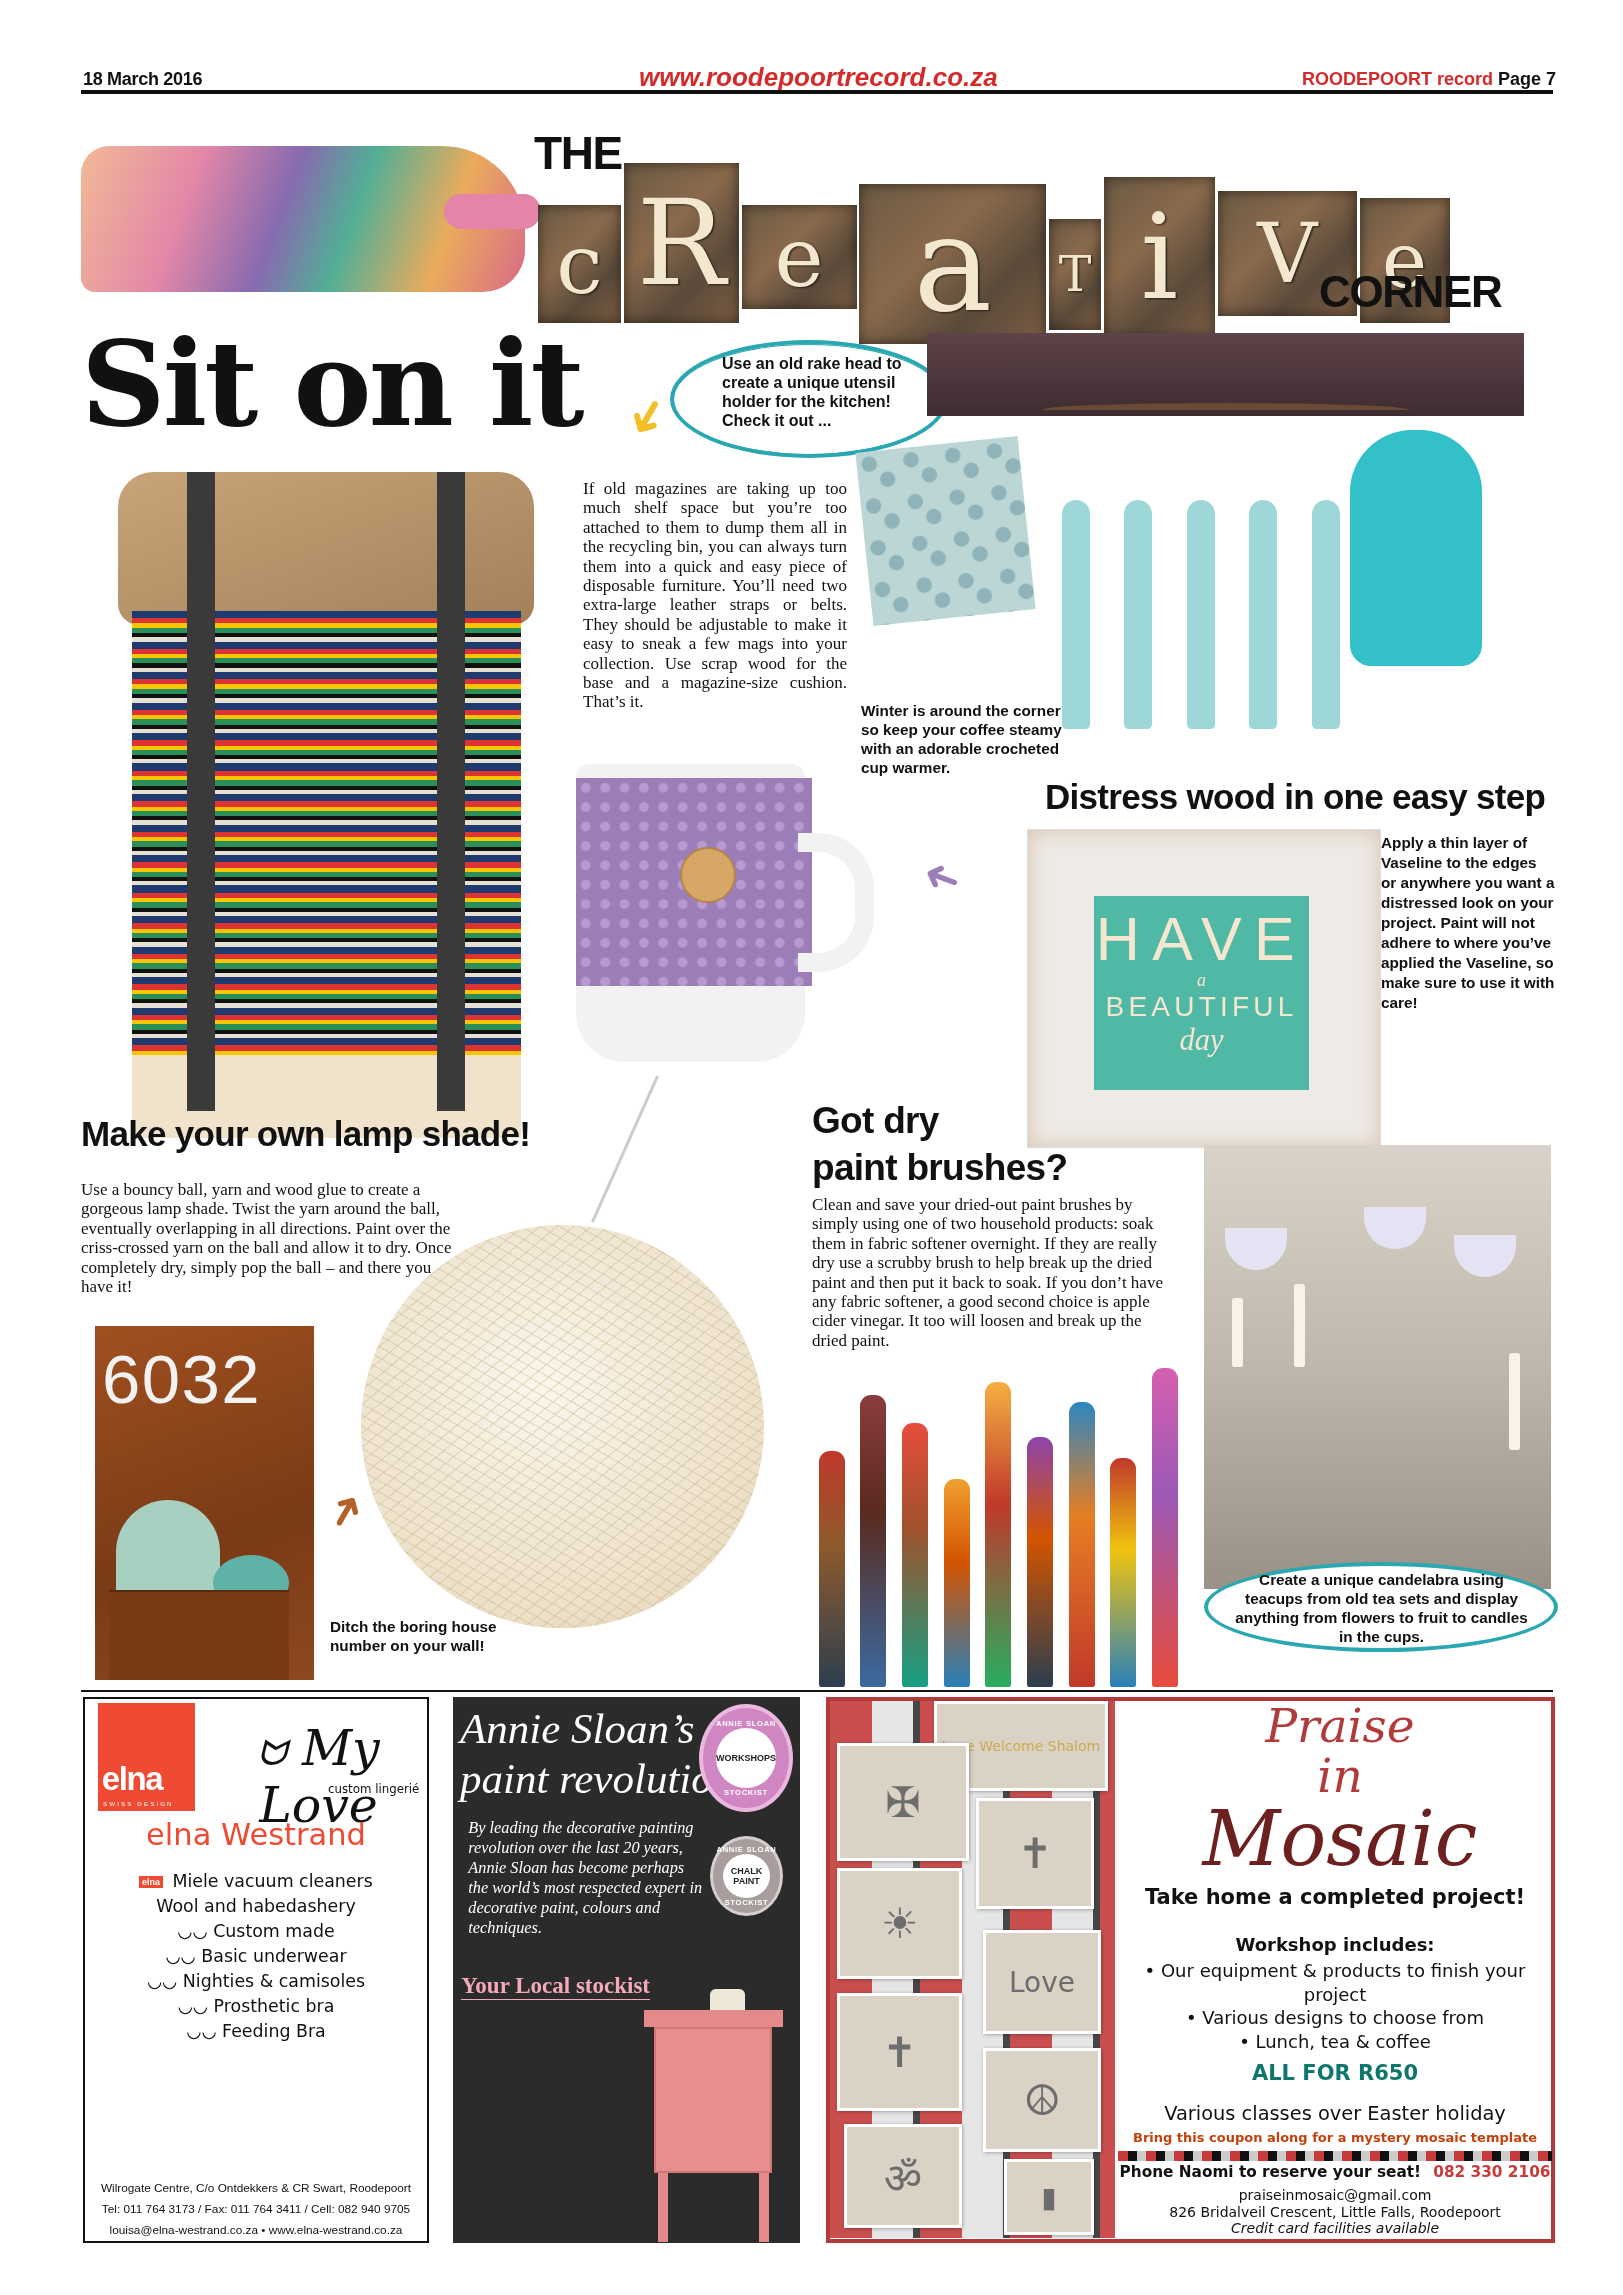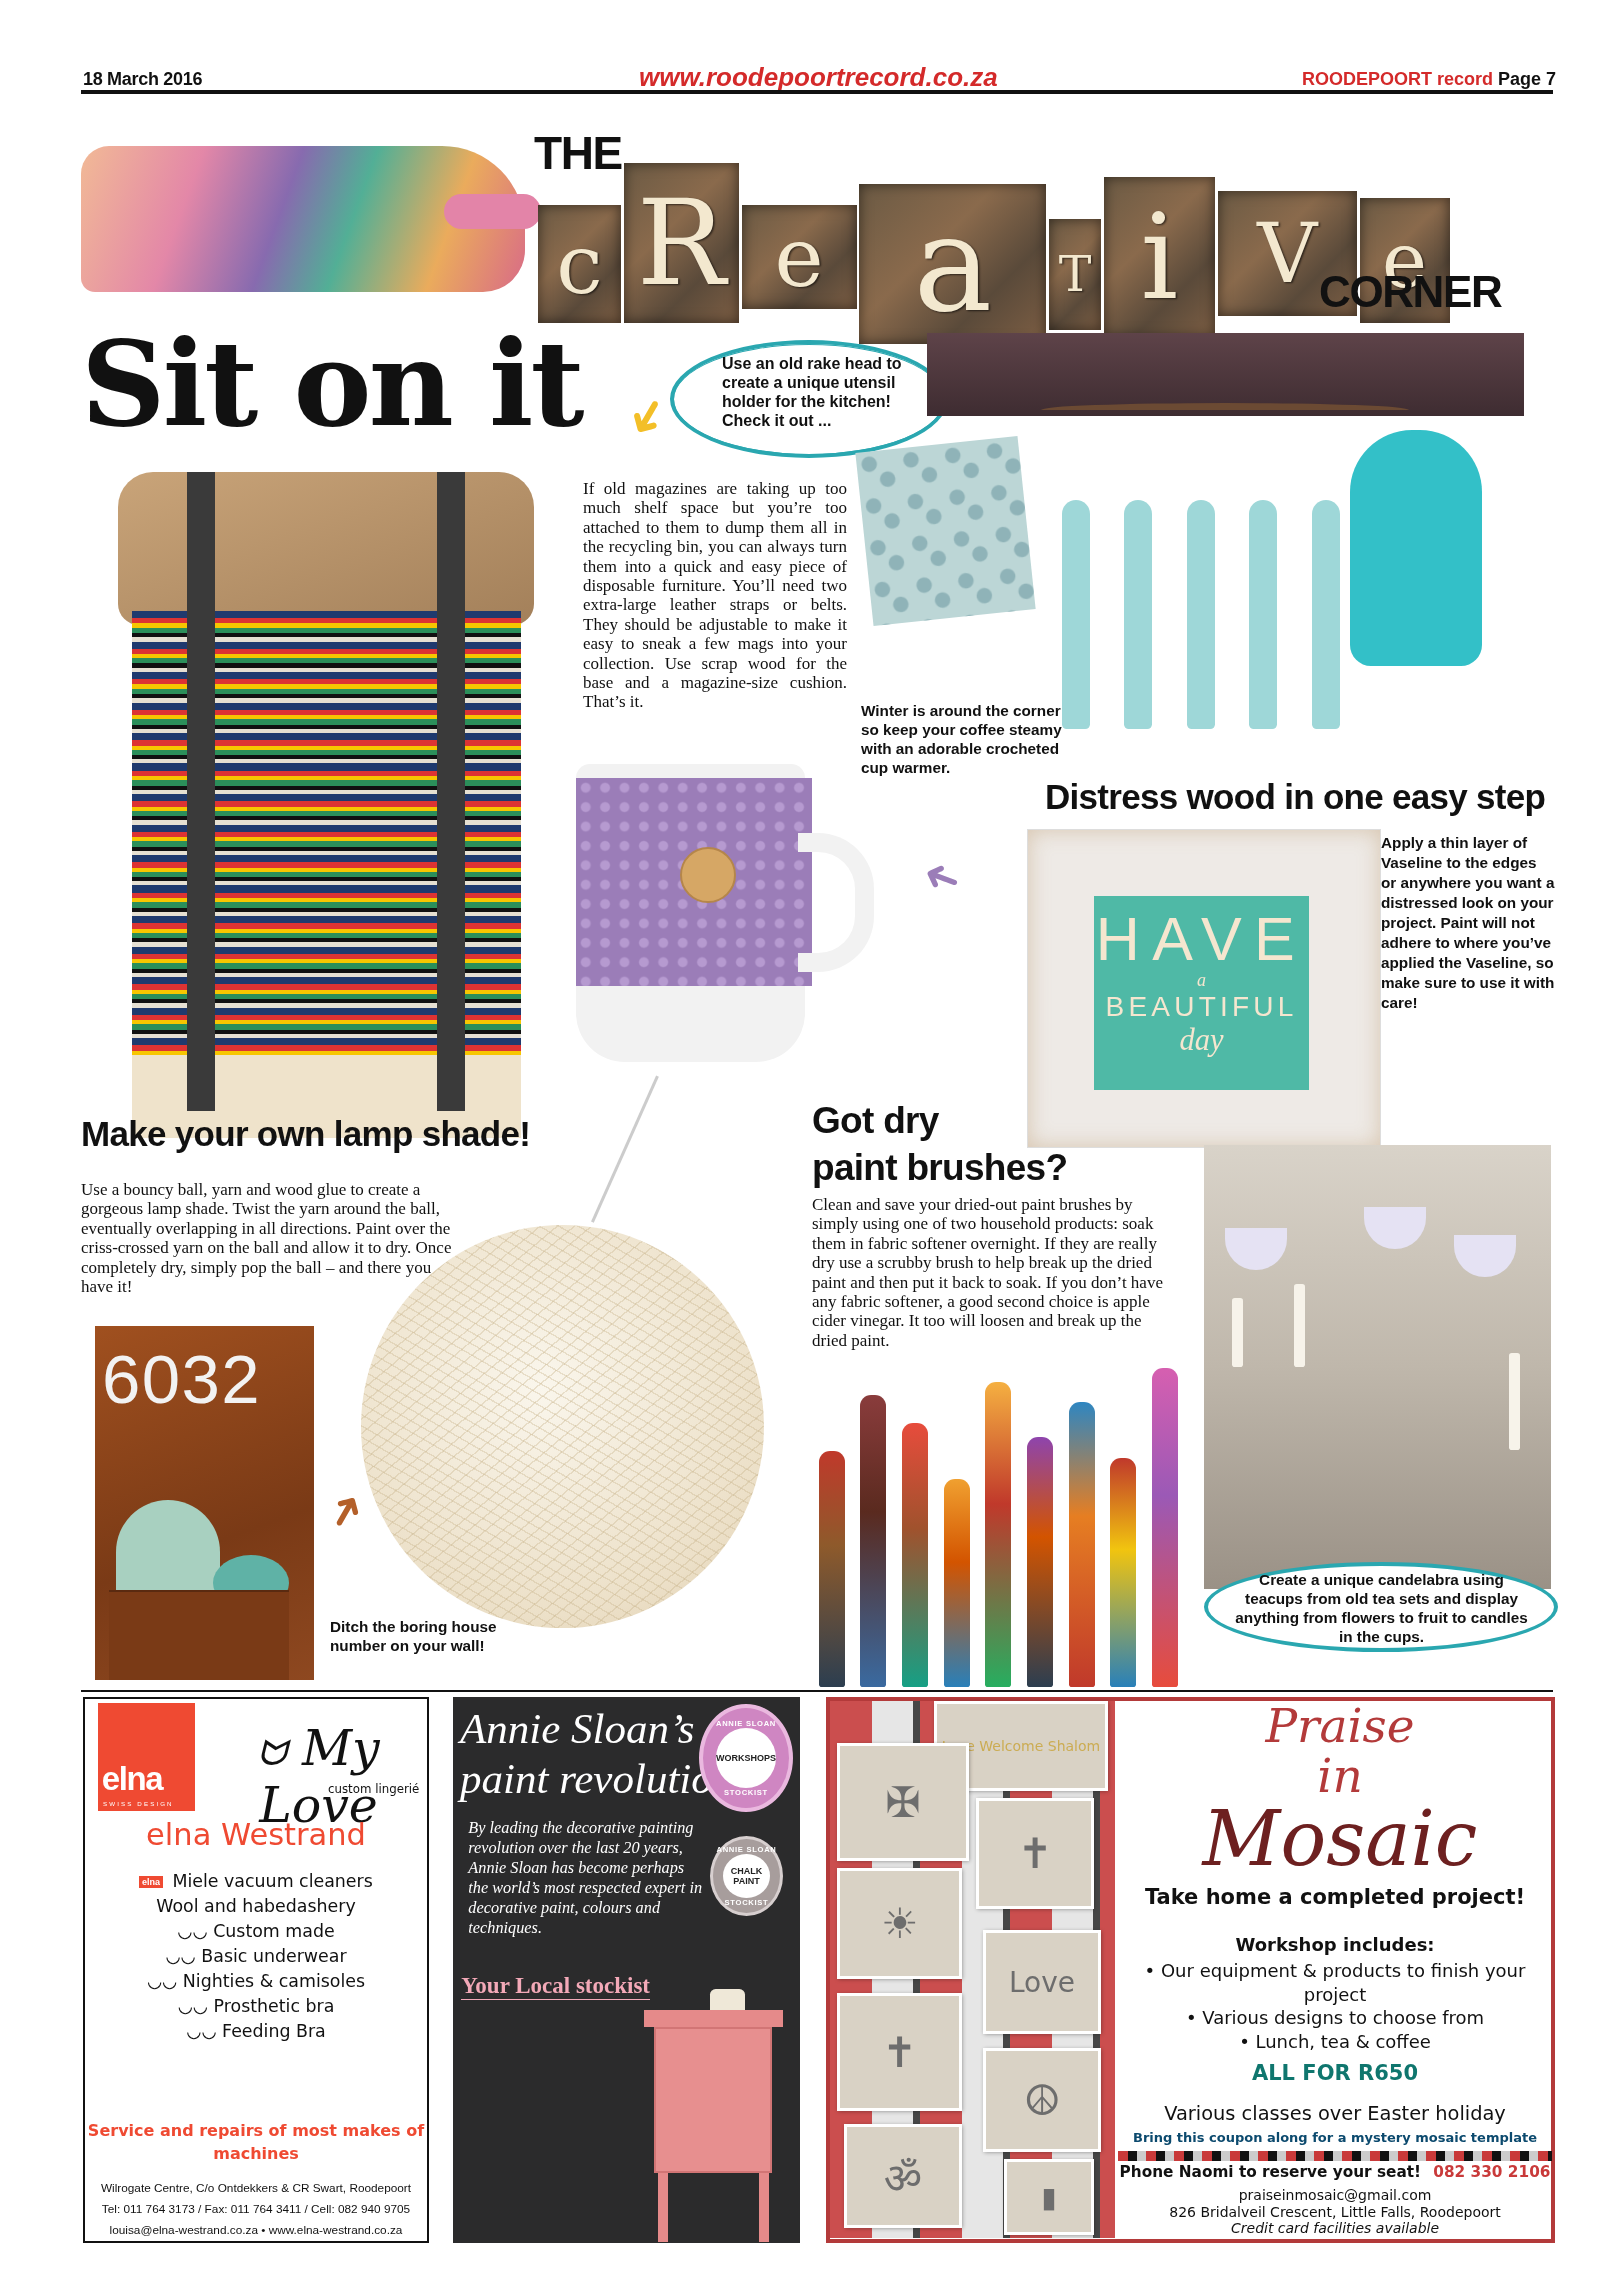--- a/index.html
+++ b/index.html
@@ -137,21 +137,21 @@
   .ad-mosaic { left: 826px; top: 1697px; width: 729px; height: 546px; border: 4.2px solid #b33a3a; background: #fff; font-family: "DejaVu Sans", sans-serif; }
   .mosaic-photo { left: 0; top: 0; width: 285px; height: 537px; background: repeating-linear-gradient(90deg,#c94545 0 42px,#e5e5e5 42px 83px,#3d3d3d 83px 90px),#ccc; opacity: .95; }
   .tile { position: absolute; background: #d8d0c2; border: 3.5px solid #fff; box-shadow: 1.4px 1.4px 4.2px rgba(0,0,0,.4); display: flex; align-items: center; justify-content: center; font: 42px "DejaVu Sans", sans-serif; color: #666; }
   .praise-title { left: 305px; top: 0; width: 410px; text-align: center; font: italic 47px "DejaVu Serif", serif; color: #b33a3a; line-height: 50px; }
   .praise-title .mosaic-word { font-size: 76px; color: #6d2020; line-height: 76px; }
   .praise-tag { left: 285px; width: 440px; top: 184px; text-align: center; font: bold 21px "DejaVu Sans", sans-serif; }
   .praise-includes { left: 285px; width: 440px; top: 233px; text-align: center; font: bold 18px "DejaVu Sans", sans-serif; }
   .praise-list { left: 285px; width: 440px; top: 258px; text-align: center; font: 18px "DejaVu Sans", sans-serif; line-height: 23.6px; }
   .praise-price { left: 285px; width: 440px; top: 360px; text-align: center; font: bold 21px "DejaVu Sans", sans-serif; color: #0f766e; }
   .praise-easter { left: 285px; width: 440px; top: 401px; text-align: center; font: 19.4px "DejaVu Sans", sans-serif; }
-  .praise-coupon { left: 285px; width: 440px; top: 429px; text-align: center; font: bold 13px "DejaVu Sans", sans-serif; color: #0c4a6e; }
+  .praise-coupon { left: 285px; width: 440px; top: 429px; text-align: center; font: bold 13px "DejaVu Sans", sans-serif; color: #c2410c; }
   .coupon-strip { left: 288px; top: 450px; width: 434px; height: 9.7px;
       background: repeating-linear-gradient(90deg,#c93a3a 0 9.7px,#111 9.7px 19.4px,#ccc 19.4px 28px); }
   .praise-phone { left: 285px; width: 440px; top: 462px; text-align: center; font: bold 15.3px "DejaVu Sans", sans-serif; }
   .praise-phone .num { color: #c93a3a; margin-left: 7px; }
   .praise-contact { left: 285px; width: 440px; top: 486px; text-align: center; font: 14px "DejaVu Sans", sans-serif; line-height: 16.7px; }
   .praise-contact .italic { font-style: italic; }
 </style>
 </head>
 <body>
 
@@ -279,21 +279,20 @@
   <div class="abs elna-title">elna Westrand</div>
   <div class="abs elna-list">
     <div><span class="mini-elna">elna</span><span>Miele vacuum cleaners</span></div>
     <div>Wool and habedashery</div>
     <div><span>◡◡ </span><span>Custom made</span></div>
     <div><span>◡◡ </span><span>Basic underwear</span></div>
     <div><span>◡◡ </span><span>Nighties &amp; camisoles</span></div>
     <div><span>◡◡ </span><span>Prosthetic bra</span></div>
     <div><span>◡◡ </span><span>Feeding Bra</span></div>
   </div>
-  <div class="abs elna-service">Service and repairs of most makes of machines</div>
   <div class="abs elna-contact">
     <div>Wilrogate Centre, C/o Ontdekkers &amp; CR Swart, Roodepoort</div>
     <div>Tel: 011 764 3173 / Fax: 011 764 3411 / Cell: 082 940 9705</div>
     <div>louisa@elna-westrand.co.za • www.elna-westrand.co.za</div>
   </div>
 </div>
 
 <div class="abs ad-annie">
   <div class="abs annie-title">
     <div>Annie Sloan’s</div>

